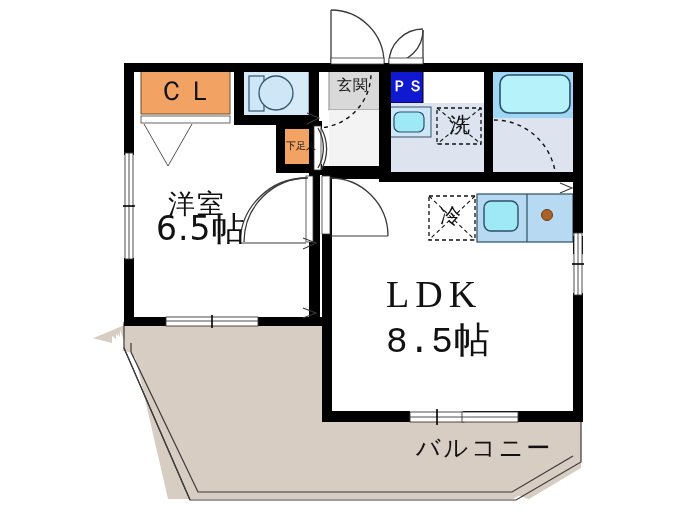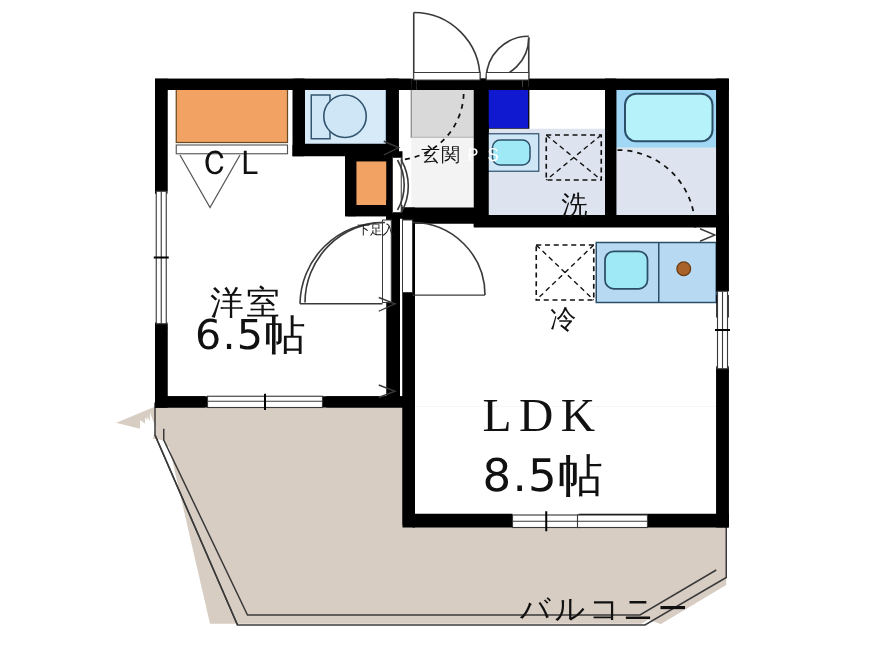--- a/index.html
+++ b/index.html
@@ -13,21 +13,20 @@
     position:absolute;
     left:0;top:0;
     width:700px;height:525px;
   }
   .lbl{
     position:absolute;
     color:#111111;
     white-space:nowrap;
     line-height:1;
     user-select:none;
-    margin-top:39px;
   }
   .room-name{
     font-family:"DejaVu Sans","Liberation Sans",sans-serif;
     font-weight:400;
   }
   .latin{
     font-family:"Liberation Serif","DejaVu Serif",serif;
   }
   .tiny{
     font-family:"DejaVu Sans","Liberation Sans",sans-serif;
@@ -317,27 +316,27 @@
   </g>
 
 </svg>
 
 <div id="labels">
 
   <div class="lbl room-name" style="left:168px;top:190px;font-size:27px;letter-spacing:2px;">洋室</div>
   <div class="lbl room-name" style="left:156px;top:212px;font-size:33px;letter-spacing:1px;">6.5帖</div>
 
   <div class="lbl latin" style="left:386px;top:275px;font-size:38px;letter-spacing:6px;font-weight:400;">LDK</div>
-  <div class="lbl room-name" style="left:386px;top:325px;font-size:36px;letter-spacing:1px;">8.5帖</div>
+  <div class="lbl room-name" style="left:386px;top:325px;font-size:36px;letter-spacing:1px;font-family:Liberation Mono, monospace;">8.5帖</div>
 
   <div class="lbl latin" style="left:158px;top:78px;font-size:27px;letter-spacing:2px;">ＣＬ</div>
 
   <div class="lbl tiny" style="left:337px;top:78px;font-size:15px;letter-spacing:1px;">玄関</div>
 
-  <div class="lbl latin" style="left:371px;top:79px;font-size:15px;color:#ffffff;font-weight:400;letter-spacing:1px;">ＰＳ</div>
+  <div class="lbl latin" style="left:392px;top:79px;font-size:15px;color:#ffffff;font-weight:700;letter-spacing:1px;">ＰＳ</div>
 
   <div class="lbl tiny" style="left:286px;top:141px;font-size:10px;letter-spacing:0px;">下足入</div>
 
   <div class="lbl tiny" style="left:449px;top:115px;font-size:21px;">洗</div>
 
   <div class="lbl tiny" style="left:440px;top:206px;font-size:21px;">冷</div>
 
   <div class="lbl tiny" style="left:416px;top:436px;font-size:24px;letter-spacing:3px;">バルコニー</div>
 
 </div>

